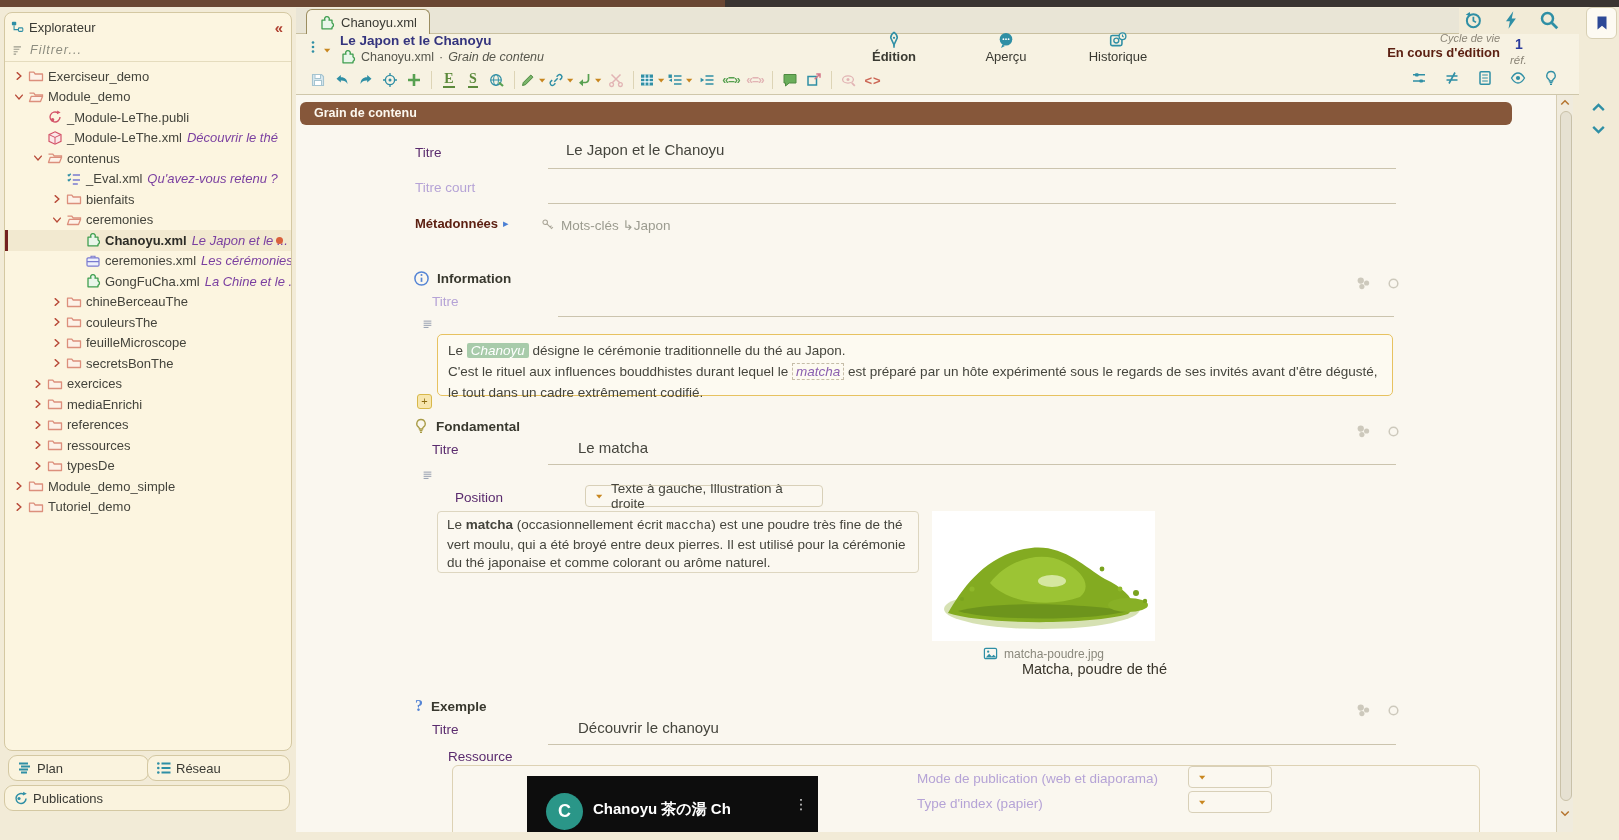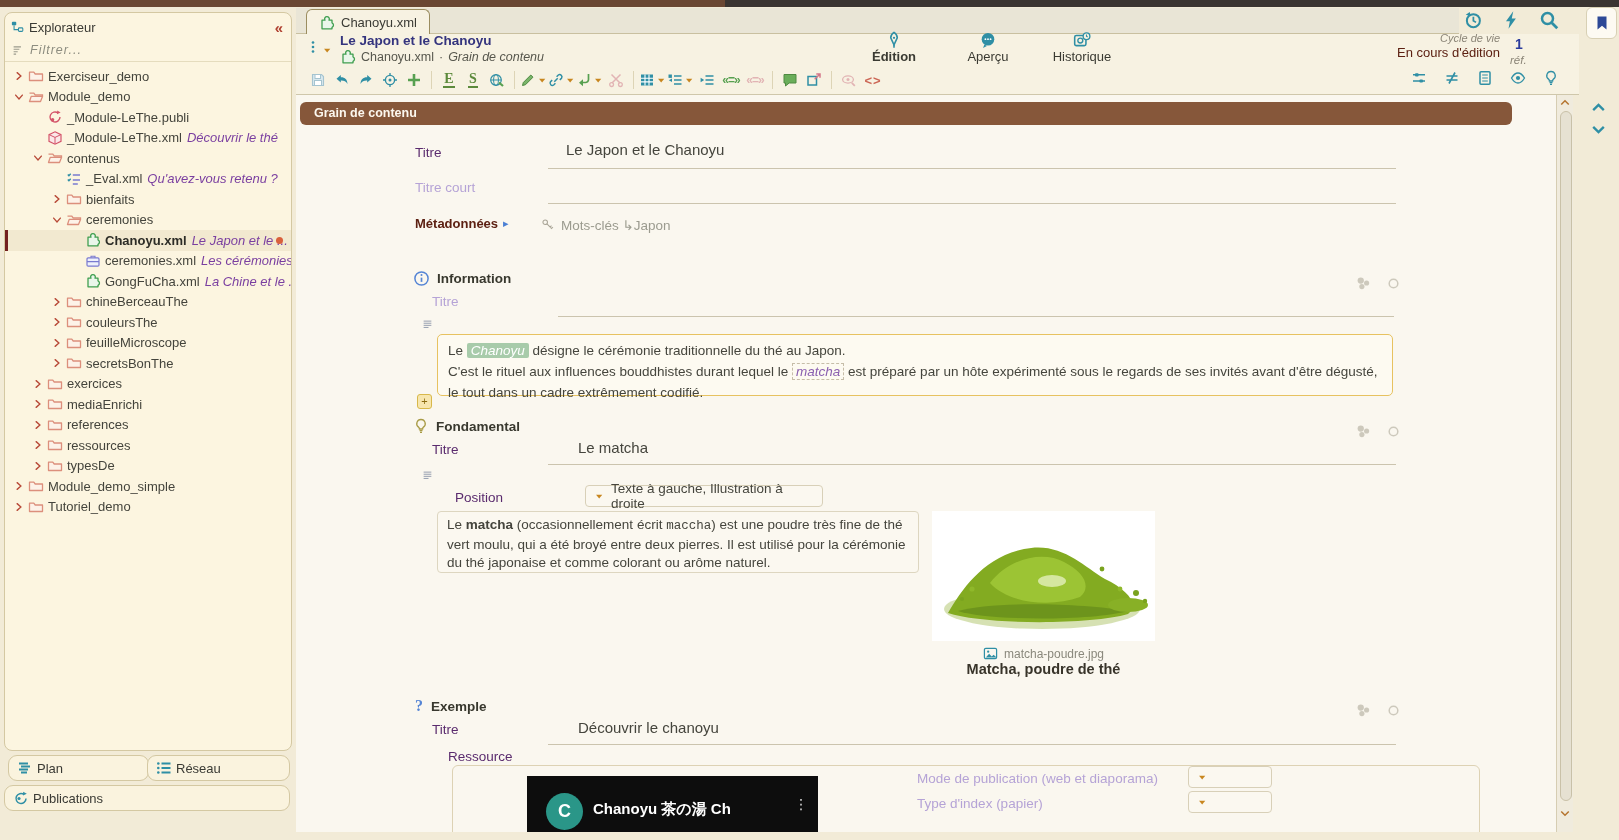--- a/index.html
+++ b/index.html
@@ -29,26 +29,26 @@
   
   #tabstrip{left:296px;top:8px;width:1163px;height:26px;background:#e9e5d6;border-bottom:1px solid #c9c0a0;box-sizing:border-box;}
   #tab{left:306px;top:9px;height:25px;background:#f7f2e2;border:1px solid #9b8d60;border-bottom:none;border-radius:6px 6px 0 0;display:flex;align-items:center;gap:6px;padding:0 12px;font-size:13px;color:#3a3a34;}
   #topicons{left:1462px;top:9px;display:flex;gap:16px;}
   #topicons .ic{width:22px;height:22px;cursor:pointer;}
   #dochead{left:296px;top:34px;width:1283px;height:32px;background:#f7f2e2;}
   #menu-dots{left:306px;top:38px;display:flex;align-items:flex-end;gap:2px;cursor:pointer;}
   #doc-title{left:340px;top:33px;font-weight:bold;font-size:13.5px;color:#34347e;}
   #doc-sub{left:340px;top:49px;display:flex;align-items:center;gap:5px;font-size:12.5px;color:#57574d;}
   #doc-sub .it{font-style:italic;}
-  #views{left:856px;top:30px;display:flex;gap:18px;}
+  #views{left:856px;top:30px;display:flex;gap:36px;}
   .view{width:76px;text-align:center;font-size:13px;color:#3a3a32;cursor:pointer;padding-bottom:3px;}
   .view .vic{height:19px;}
   .view.active{border-bottom:2px solid #8a5c3b;font-weight:bold;}
   #lifec-label{left:1340px;top:32px;width:160px;text-align:right;font-style:italic;font-size:11px;color:#8b8577;}
-  #lifec-status{left:1320px;top:45px;width:180px;text-align:right;font-weight:normal;font-size:13px;color:#5c2012;}
+  #lifec-status{left:1320px;top:45px;width:180px;text-align:right;font-weight:bold;font-size:13px;color:#5c2012;}
   #ref-count{left:1515px;top:36px;font-weight:bold;font-size:14px;color:#2c3c9c;}
   #ref-label{left:1510px;top:54px;font-style:italic;font-size:11.5px;color:#8b8577;}
   
   #toolbar{left:296px;top:66px;width:1283px;height:29px;background:#f7f2e2;border-bottom:1px solid #cfc7ab;box-sizing:border-box;display:flex;align-items:center;padding-left:10px;}
   .tbtn{display:flex;align-items:center;justify-content:center;height:24px;min-width:24px;border-radius:3px;cursor:pointer;}
   .tsep{width:1px;height:18px;background:#ddd4b6;margin:0 5px;}
   .tE{font-family:"Liberation Serif",serif;font-weight:bold;font-size:14px;color:#5c8a3c;border-bottom:2px solid #5c8a3c;line-height:14px;padding:0 1px;}
   .quoteG{color:#57a050;font-weight:bold;font-size:12px;letter-spacing:-1px;}
   .quoteP{color:#e2b4b4;font-weight:bold;font-size:12px;letter-spacing:-1px;}
   .codeR{color:#cc6655;font-weight:bold;font-size:13px;letter-spacing:1px;}
@@ -69,21 +69,21 @@
   #keywords{display:flex;gap:6px;align-items:center;font-size:13.5px;color:#9b9b8f;}
   #infobox{left:141px;top:239px;width:956px;height:62px;border:1.5px solid #e7c260;border-radius:5px;background:#fdfaf1;padding:5px 10px;box-sizing:border-box;font-size:13.5px;line-height:21px;color:#45453d;}
   .rc{background:#a8cbaa;color:#fff;font-style:italic;padding:0 4px;border-radius:2px;}
   .rt{color:#8a5fb0;font-style:italic;border:1px dashed #c6bda8;padding:0 3px;}
   .rm{font-family:"Liberation Mono",monospace;font-size:12.5px;}
   #plusbtn{left:121px;top:299px;width:13px;height:13px;background:#f7e6ae;border:1px solid #d8b84a;border-radius:3px;color:#8a6a10;font-size:11px;line-height:12px;text-align:center;cursor:pointer;}
   .ddbox{border:1px solid #d8d0b8;border-radius:4px;display:flex;align-items:center;gap:6px;padding:0 8px;font-size:13.5px;color:#45453d;box-sizing:border-box;cursor:pointer;background:#fbf8f0;}
   #fondbox{left:141px;top:416px;width:482px;height:62px;border:1px solid #ddd6c0;border-radius:4px;background:#fbf8f0;padding:4px 9px;box-sizing:border-box;font-size:13.5px;line-height:18.5px;color:#45453d;}
   #matcha-img{left:636px;top:416px;width:223px;height:130px;background:#ffffff;}
   #imgcap1{left:600px;top:551px;width:295px;display:flex;justify-content:center;align-items:center;gap:6px;font-size:12px;color:#8a887c;}
-  #imgcap2{left:600px;top:566px;width:295px;text-align:center;font-weight:bold;font-size:14.5px;color:#38342a;}
+  #imgcap2{left:576px;top:566px;width:295px;text-align:right;font-weight:normal;font-size:14.5px;color:#38342a;}
   #resbox{left:156px;top:670px;width:1026px;height:163px;border:1px solid #ddd2b4;border-radius:6px;background:#faf7ef;}
   #video{left:231px;top:681px;width:291px;height:150px;background:#0d0d0d;overflow:hidden;}
   #vavatar{position:absolute;left:19px;top:17px;width:37px;height:37px;border-radius:50%;background:#2a9688;color:#fff;font-weight:bold;font-size:18px;display:flex;align-items:center;justify-content:center;}
   #vtitle{position:absolute;left:66px;top:24px;color:#fff;font-weight:bold;font-size:15px;white-space:nowrap;width:195px;overflow:hidden;}
   #vdots{position:absolute;right:10px;top:20px;color:#ddd;font-size:14px;}
   .publab{font-size:13.5px;color:#b5a3d6;}
   
   #vscroll{left:1556px;top:95px;width:17px;height:737px;background:#f0ebdd;border-left:1px solid #d6cdb2;box-sizing:border-box;}
   #vthumb{position:absolute;left:3px;top:16px;width:10px;height:688px;background:#e6e1d2;border:1px solid #c9c1a8;border-radius:6px;}
   #rstrip{left:1582px;top:7px;width:37px;height:833px;background:#f2ebd7;}

